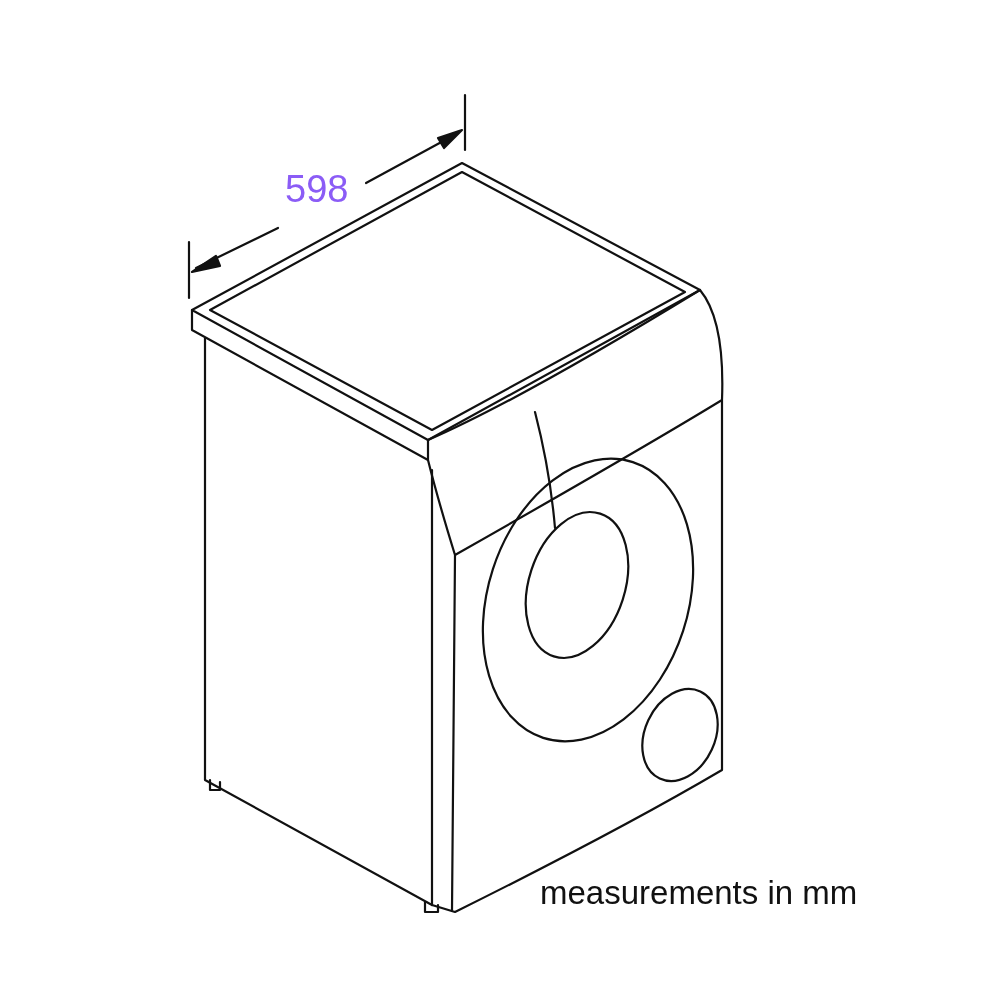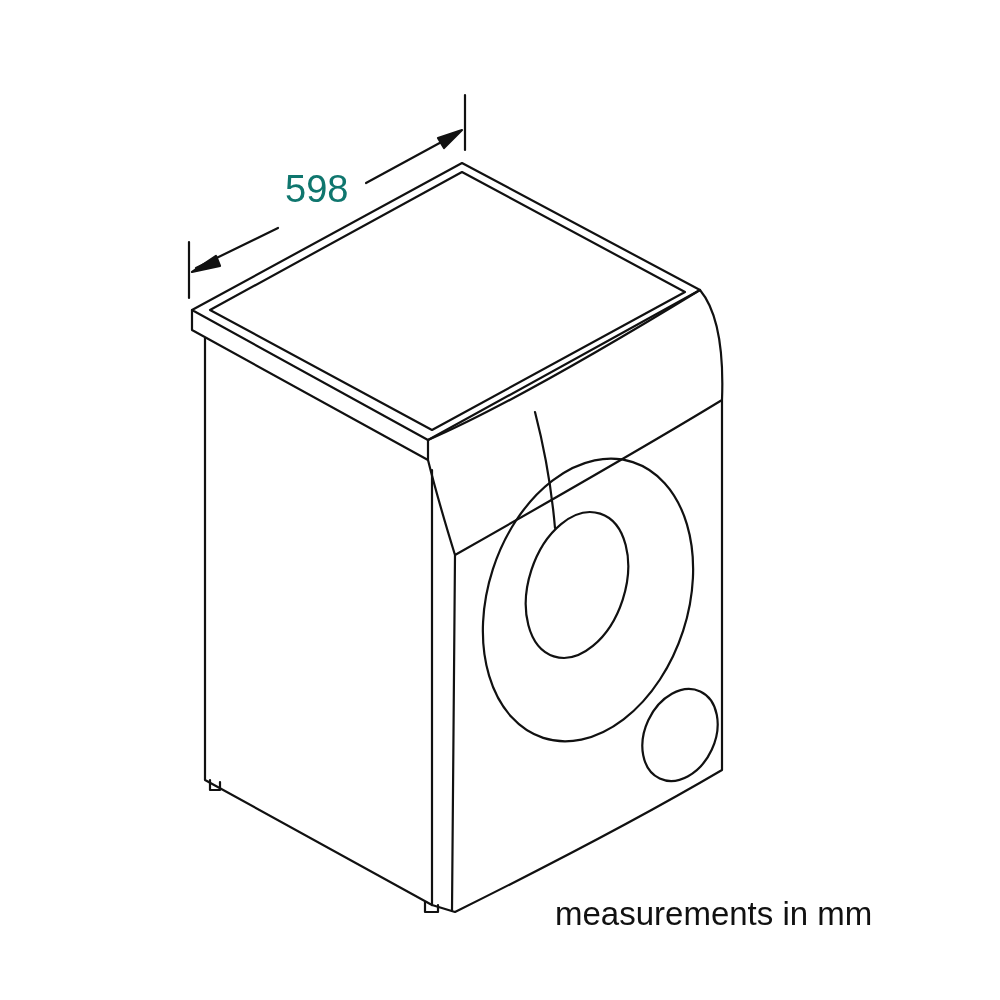--- a/index.html
+++ b/index.html
@@ -1,19 +1,19 @@
 <!DOCTYPE html>
 <html><head>
 <meta charset="utf-8">
 <style>
   html, body { margin: 0; padding: 0; background: #ffffff; }
   body { width: 1000px; height: 1000px; position: relative; overflow: hidden; font-family: "Liberation Sans", sans-serif; }
   svg.drawing { position: absolute; left: 0; top: 0; }
-  .dim-label { position: absolute; left: 285px; top: 168px; font-size: 38px; color: #0f766e; font-family: "Liberation Sans", sans-serif; }
-  .caption { position: absolute; left: 540px; top: 895px; font-size: 33px; color: #111; font-family: "Liberation Sans", sans-serif; margin-left: 15px; }
+  .dim-label { position: absolute; left: 285px; top: 168px; font-size: 38px; color: #8b5cf6; font-family: "Liberation Sans", sans-serif; }
+  .caption { position: absolute; left: 540px; top: 874px; font-size: 33px; color: #111; font-family: "Liberation Sans", sans-serif; }
 </style>
 </head>
 <body>
 
 <svg class="drawing" width="1000" height="1000" viewBox="0 0 1000 1000" fill="none" stroke="#111" stroke-width="2.2" stroke-linejoin="round" stroke-linecap="round">
 
   <g>
     <line x1="189" y1="242" x2="189" y2="298"></line>
     <line x1="465" y1="95" x2="465" y2="150"></line>
     <line x1="196" y1="268" x2="278" y2="228"></line>

